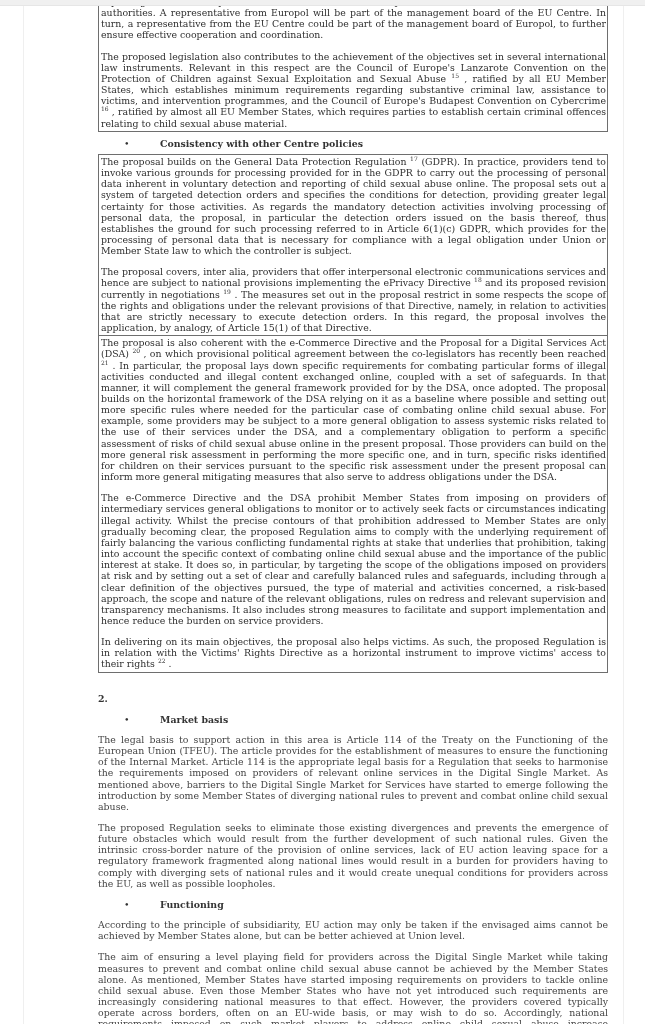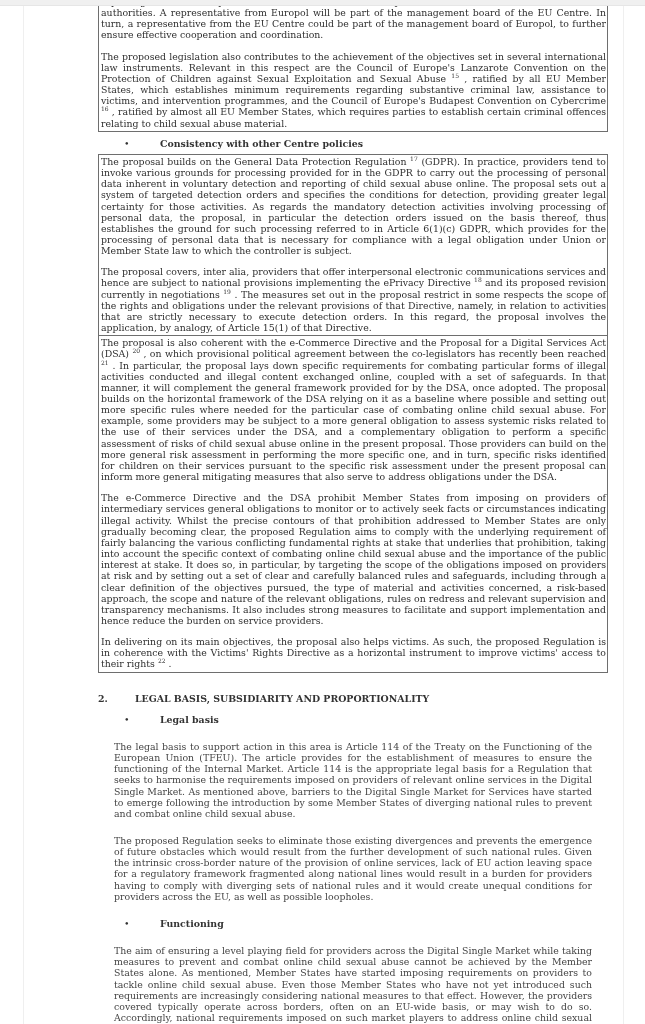--- a/index.html
+++ b/index.html
@@ -24,21 +24,21 @@
     font-size: 9.4px; line-height: 11.15px;
   }
   .box {
     border: 1px solid #6e6e6e;
     padding: 1px 1px 2px 2px;
     color: #2f2f2f;
   }
   .box + .box { border-top: 1px solid #6e6e6e; margin-top: 0; }
   .box p { margin: 0; text-align: justify; }
   .box p + p { margin-top: 10px; }
-  .plain p { margin: 16px; text-align: justify; color: #444; }
+  .plain p { margin: 0; text-align: justify; color: #444; }
   .plain p + p { margin-top: 10px; }
   sup { font-size: 6px; line-height: 0; vertical-align: 4px; }
   .bullet-heading {
     display: flex; align-items: baseline;
     font-weight: bold; color: #333; font-size: 9.4px;
   }
   .bullet-heading .dot { width: 62px; padding-left: 26px; box-sizing: border-box; font-weight: normal; }
   .section-heading {
     display: flex; align-items: baseline;
     font-weight: bold; color: #333; font-size: 9.4px;
@@ -64,41 +64,41 @@
     </div>
 
     <div class="box">
       <p><span>The proposal builds on the General Data Protection Regulation </span><sup>17</sup><span> (GDPR). In practice, providers tend to invoke various grounds for processing provided for in the GDPR to carry out the processing of personal data inherent in voluntary detection and reporting of child sexual abuse online. The proposal sets out a system of targeted detection orders and specifies the conditions for detection, providing greater legal certainty for those activities. As regards the mandatory detection activities involving processing of personal data, the proposal, in particular the detection orders issued on the basis thereof, thus establishes the ground for such processing referred to in Article 6(1)(c) GDPR, which provides for the processing of personal data that is necessary for compliance with a legal obligation under Union or Member State law to which the controller is subject.</span></p>
       <p><span>The proposal covers, inter alia, providers that offer interpersonal electronic communications services and hence are subject to national provisions implementing the ePrivacy Directive </span><sup>18</sup><span> and its proposed revision currently in negotiations </span><sup>19</sup><span> . The measures set out in the proposal restrict in some respects the scope of the rights and obligations under the relevant provisions of that Directive, namely, in relation to activities that are strictly necessary to execute detection orders. In this regard, the proposal involves the application, by analogy, of Article 15(1) of that Directive.</span></p>
     </div>
 
     <div class="box" style="border-top:none;">
       <p><span>The proposal is also coherent with the e-Commerce Directive and the Proposal for a Digital Services Act (DSA) </span><sup>20</sup><span> , on which provisional political agreement between the co-legislators has recently been reached </span><sup>21</sup><span> . In particular, the proposal lays down specific requirements for combating particular forms of illegal activities conducted and illegal content exchanged online, coupled with a set of safeguards. In that manner, it will complement the general framework provided for by the DSA, once adopted. The proposal builds on the horizontal framework of the DSA relying on it as a baseline where possible and setting out more specific rules where needed for the particular case of combating online child sexual abuse. For example, some providers may be subject to a more general obligation to assess systemic risks related to the use of their services under the DSA, and a complementary obligation to perform a specific assessment of risks of child sexual abuse online in the present proposal. Those providers can build on the more general risk assessment in performing the more specific one, and in turn, specific risks identified for children on their services pursuant to the specific risk assessment under the present proposal can inform more general mitigating measures that also serve to address obligations under the DSA.</span></p>
       <p>The e-Commerce Directive and the DSA prohibit Member States from imposing on providers of intermediary services general obligations to monitor or to actively seek facts or circumstances indicating illegal activity. Whilst the precise contours of that prohibition addressed to Member States are only gradually becoming clear, the proposed Regulation aims to comply with the underlying requirement of fairly balancing the various conflicting fundamental rights at stake that underlies that prohibition, taking into account the specific context of combating online child sexual abuse and the importance of the public interest at stake. It does so, in particular, by targeting the scope of the obligations imposed on providers at risk and by setting out a set of clear and carefully balanced rules and safeguards, including through a clear definition of the objectives pursued, the type of material and activities concerned, a risk-based approach, the scope and nature of the relevant obligations, rules on redress and relevant supervision and transparency mechanisms. It also includes strong measures to facilitate and support implementation and hence reduce the burden on service providers.</p>
-      <p><span>In delivering on its main objectives, the proposal also helps victims. As such, the proposed Regulation is in coherence with the Victims' Rights Directive as a horizontal instrument to improve victims' access to their rights </span><sup>22</sup><span> .</span></p>
+      <p><span>In delivering on its main objectives, the proposal also helps victims. As such, the proposed Regulation is in relation with the Victims' Rights Directive as a horizontal instrument to improve victims' access to their rights </span><sup>22</sup><span> .</span></p>
     </div>
 
     <div class="section-heading" style="margin-top:20px;">
       <span class="num">2.</span>
-      <span>LEGAL BASIS, SUBSIDIARITY AND PROPORTIONALITY</span>
     </div>
 
     <div class="bullet-heading" style="margin-top:10px; margin-bottom:9px;">
       <span class="dot">•</span>
-      <span>Legal basis</span>
+      <span>Market basis</span>
     </div>
 
     <div class="plain">
       <p>The legal basis to support action in this area is Article 114 of the Treaty on the Functioning of the European Union (TFEU). The article provides for the establishment of measures to ensure the functioning of the Internal Market. Article 114 is the appropriate legal basis for a Regulation that seeks to harmonise the requirements imposed on providers of relevant online services in the Digital Single Market. As mentioned above, barriers to the Digital Single Market for Services have started to emerge following the introduction by some Member States of diverging national rules to prevent and combat online child sexual abuse.</p>
       <p>The proposed Regulation seeks to eliminate those existing divergences and prevents the emergence of future obstacles which would result from the further development of such national rules. Given the intrinsic cross-border nature of the provision of online services, lack of EU action leaving space for a regulatory framework fragmented along national lines would result in a burden for providers having to comply with diverging sets of national rules and it would create unequal conditions for providers across the EU, as well as possible loopholes.</p>
     </div>
 
     <div class="bullet-heading" style="margin-top:10px; margin-bottom:9px;">
       <span class="dot">•</span>
       <span>Functioning</span>
     </div>
 
     <div class="plain">
+      <p>According to the principle of subsidiarity, EU action may only be taken if the envisaged aims cannot be achieved by Member States alone, but can be better achieved at Union level.</p>
       <p>The aim of ensuring a level playing field for providers across the Digital Single Market while taking measures to prevent and combat online child sexual abuse cannot be achieved by the Member States alone. As mentioned, Member States have started imposing requirements on providers to tackle online child sexual abuse. Even those Member States who have not yet introduced such requirements are increasingly considering national measures to that effect. However, the providers covered typically operate across borders, often on an EU-wide basis, or may wish to do so. Accordingly, national requirements imposed on such market players to address online child sexual abuse increase fragmentation in the Digital Single Market and entail significant compliance costs for providers, while being insufficiently effective by virtue of the cross-border nature of the services concerned.</p>
     </div>
 
   </div>
 </div>
 
 </body></html>

